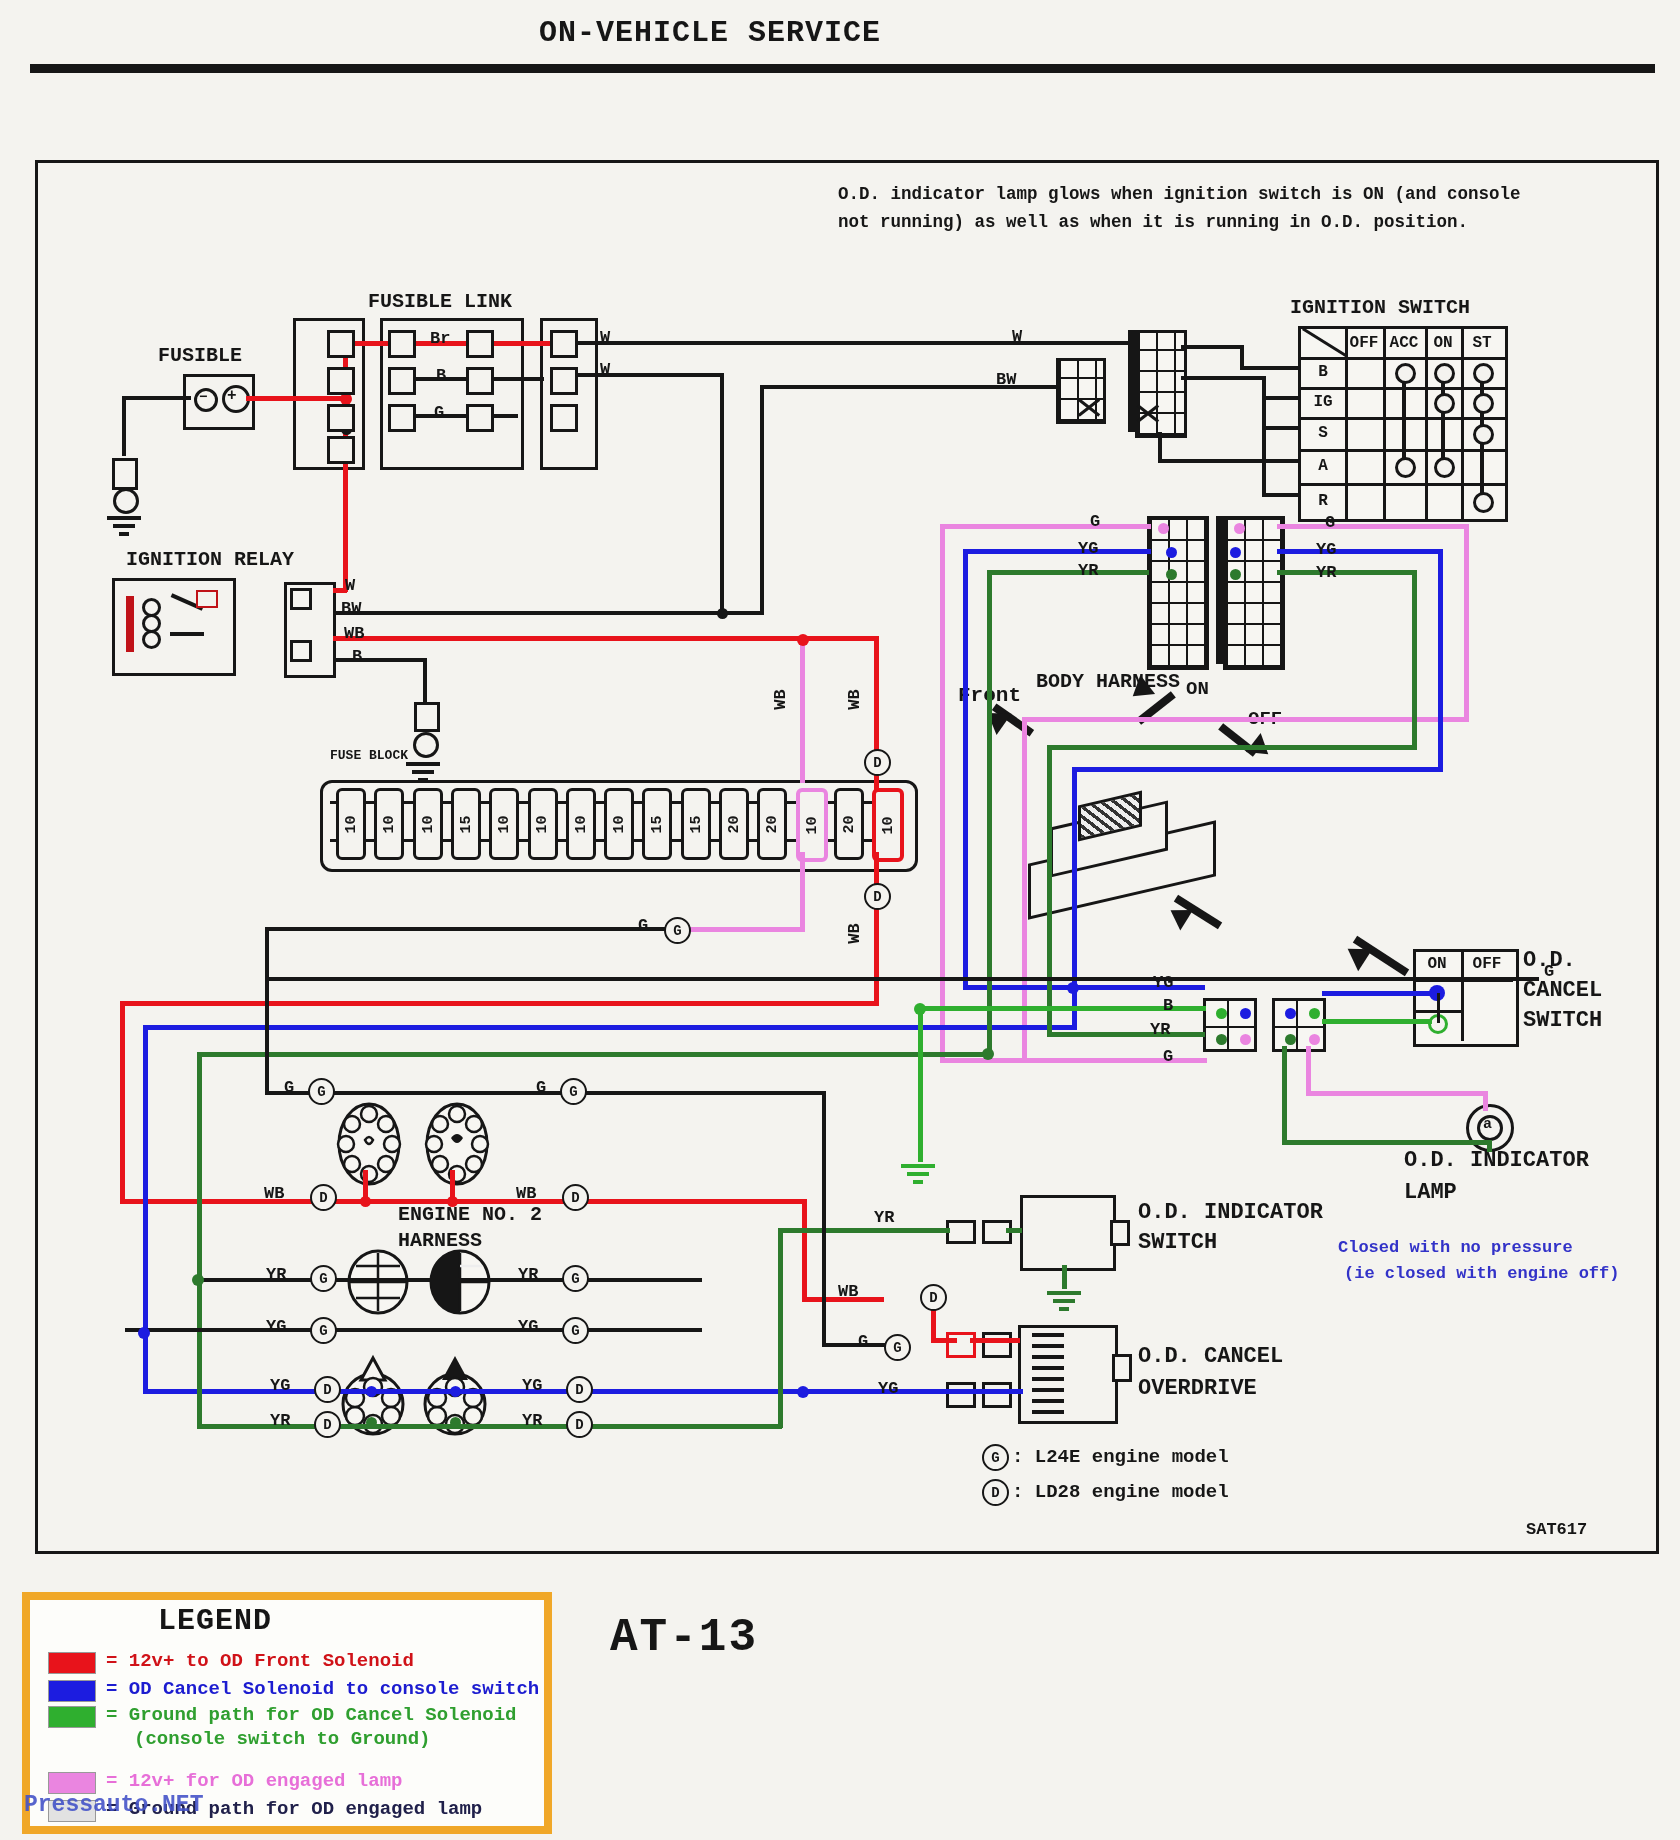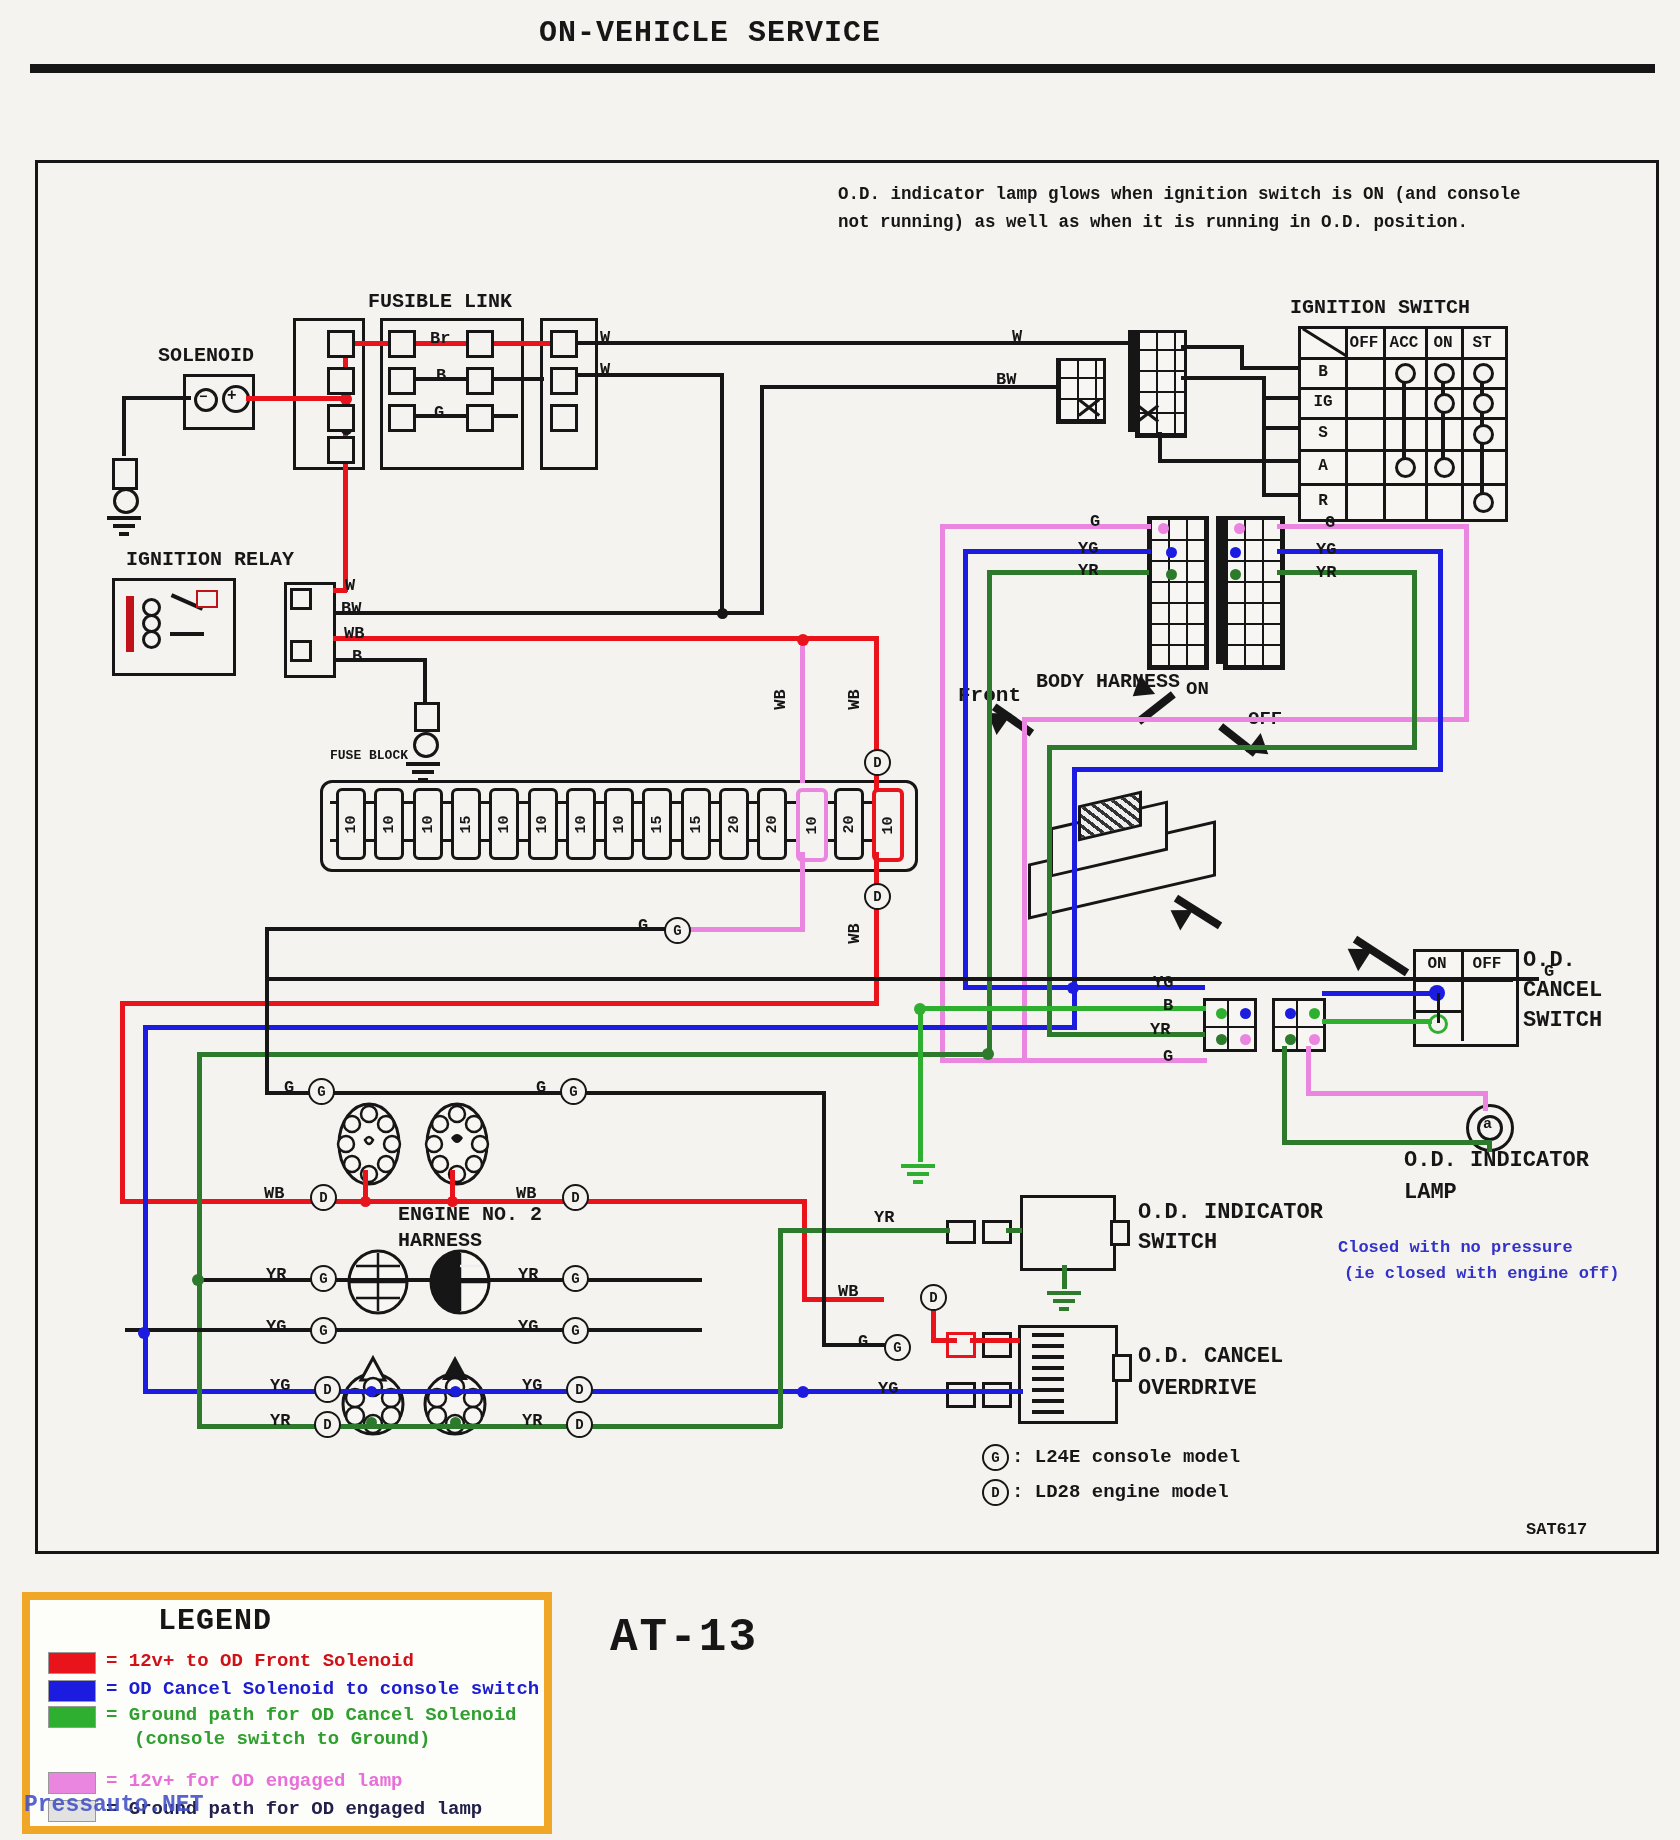--- a/index.html
+++ b/index.html
@@ -38,21 +38,21 @@
 <div id="page">
 
   <div class="lbl" style="left:430px;top:16px;width:560px;text-align:center;font-size:30px;letter-spacing:1px;">ON-VEHICLE SERVICE</div>
   <div class="abs" style="left:30px;top:64px;width:1625px;height:9px;background:#161616;"></div>
 
   <div class="abs" style="left:35px;top:160px;width:1618px;height:1388px;border:3.5px solid #161616;"></div>
 
   <div class="lbl" style="left:838px;top:184px;font-size:17.5px;">O.D. indicator lamp glows when ignition switch is ON (and console</div>
   <div class="lbl" style="left:838px;top:212px;font-size:17.5px;">not running) as well as when it is running in O.D. position.</div>
 
-  <div class="lbl" style="left:158px;top:344px;font-size:20px;">SOLENOID</div>
+  <div class="lbl" style="left:158px;top:344px;font-size:20px;">FUSIBLE</div>
   <div class="lbl" style="left:368px;top:290px;font-size:20px;">FUSIBLE LINK</div>
   <div class="lbl" style="left:1290px;top:296px;font-size:20px;">IGNITION SWITCH</div>
   <div class="lbl" style="left:126px;top:548px;font-size:20px;">IGNITION RELAY</div>
   <div class="lbl" style="left:330px;top:748px;font-size:13px;">FUSE BLOCK</div>
   <div class="lbl" style="left:1036px;top:670px;font-size:20px;">BODY HARNESS</div>
   <div class="lbl" style="left:398px;top:1203px;font-size:20px;">ENGINE NO. 2</div>
   <div class="lbl" style="left:398px;top:1229px;font-size:20px;">HARNESS</div>
 
   <div class="sq" style="left:183px;top:374px;width:66px;height:50px;border-width:3.5px;"></div>
   <div class="ring" style="left:194px;top:388px;width:18px;height:18px;"></div>
@@ -285,21 +285,21 @@
       <circle cx="33" cy="33" r="9"></circle>
         <circle cx="51" cy="44" r="9"></circle>
         <circle cx="51" cy="62" r="9"></circle>
       <circle cx="33" cy="70" r="9"></circle>
         <circle cx="15" cy="62" r="9"></circle>
         <circle cx="15" cy="44" r="9"></circle>
     </g>
   </svg>
 
   <div class="circ" style="left:982px;top:1444px;">G</div>
-  <div class="lbl" style="left:1012px;top:1446px;font-size:19px;">:  L24E console model</div>
+  <div class="lbl" style="left:1012px;top:1446px;font-size:19px;">:  L24E engine model</div>
   <div class="circ" style="left:982px;top:1479px;">D</div>
   <div class="lbl" style="left:1012px;top:1481px;font-size:19px;">:  LD28 engine model</div>
   <div class="lbl" style="left:1526px;top:1520px;font-size:17px;">SAT617</div>
   <div class="lbl" style="left:610px;top:1612px;font-size:46px;letter-spacing:2px;">AT-13</div>
 
   <div class="abs" id="legend-box" style="left:22px;top:1592px;width:514px;height:226px;border:8px solid #f0a728;background:#fdfdfa;">
     <div class="lbl" style="left:128px;top:4px;font-size:30px;letter-spacing:1px;">LEGEND</div>
     <div id="legend-entries" class="abs" style="left:0;top:0;width:100%;height:100%;">
         <div class="abs" style="left: 18px; top: 52px; width: 46px; height: 20px; background: rgb(232, 19, 27); border: 1px solid rgb(153, 153, 153);"></div>
         <div class="lbl" style="left: 76px; top: 50px; font-size: 19px; color: rgb(208, 18, 24);">= 12v+ to OD Front Solenoid</div>

